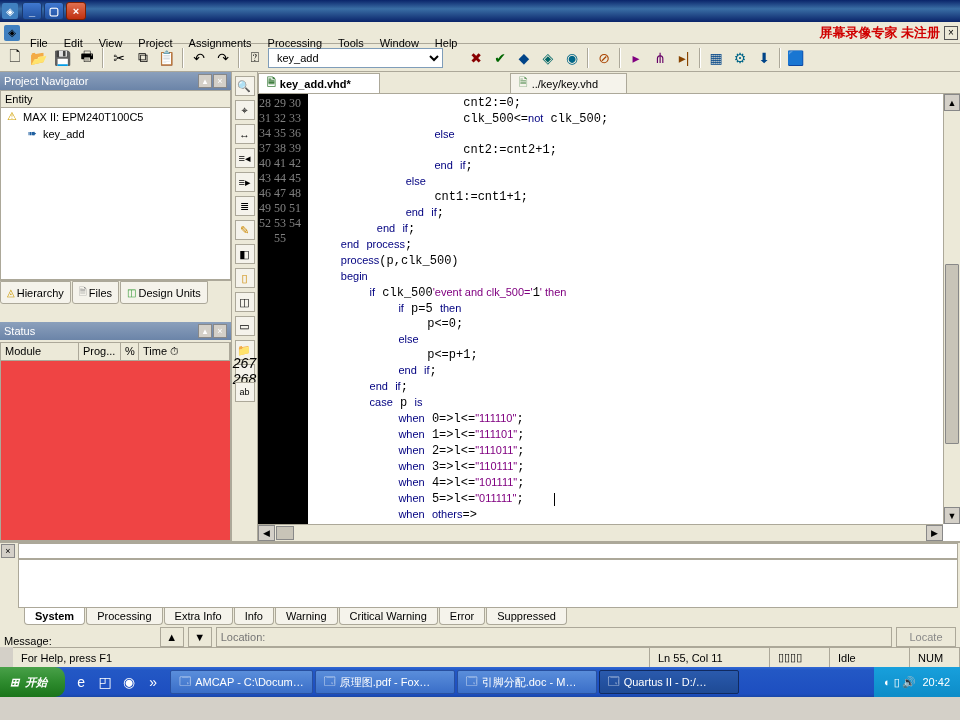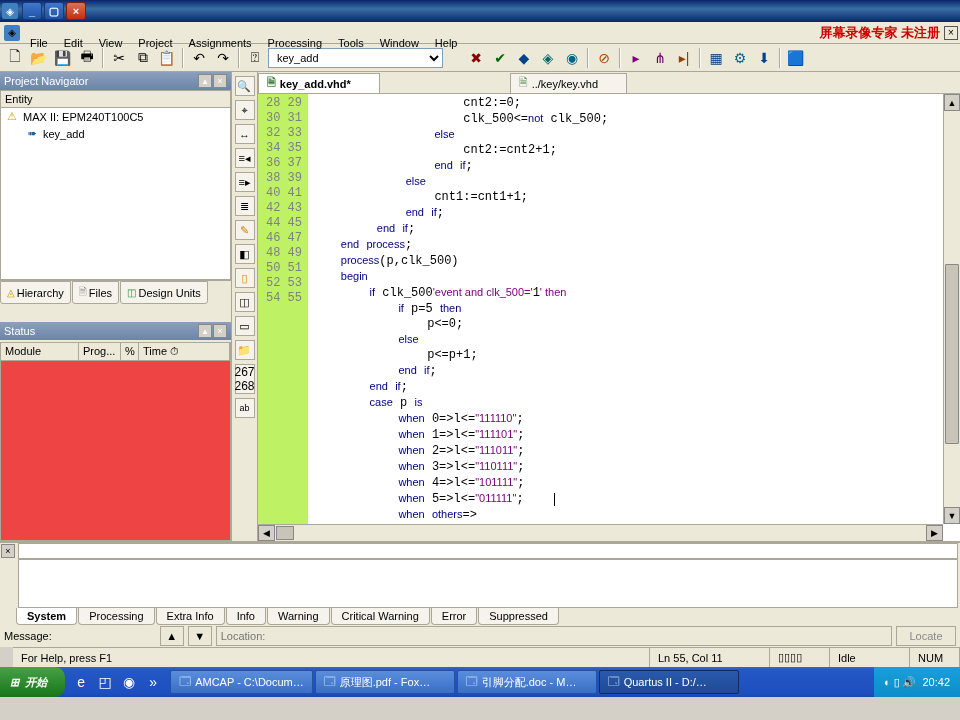--- a/index.html
+++ b/index.html
@@ -46,52 +46,52 @@
 .tab-btn .ic { font-size:10px; }
 
 .status-box { flex:1; border:1px solid #aca899; background:#ef4444; margin-top:2px; display:flex; flex-direction:column; }
 .status-hdr { display:flex; background:#ece9d8; border-bottom:1px solid #aca899; font-size:10px; }
 .status-hdr > div { border-right:1px solid #aca899; padding:2px 4px; }
 
 
 .editor-area { flex:1; display:flex; background:#ece9d8; }
 .gutter-toolbar { width:26px; background:#ece9d8; border-right:1px solid #aca899; display:flex; flex-direction:column; align-items:center; padding-top:4px; gap:4px; }
 .gbtn { width:20px; height:20px; border:1px solid #aca899; background:#f5f3eb; display:flex; align-items:center; justify-content:center; cursor:pointer; font-size:11px; }
-.gbtn.small { height:30px; font-size:12px; }
+.gbtn.small { height:14px; font-size:14px;font-style:italic; }
 
 .editor-main { flex:1; display:flex; flex-direction:column; background:#fff; }
 .tabs-row { height:22px; background:#ece9d8; display:flex; align-items:flex-end; border-bottom:1px solid #aca899; }
 .ed-tab { height:20px; border:1px solid #aca899; border-bottom:none; background:#f5f3eb; padding:2px 28px 2px 8px; font-size:11px; display:flex; align-items:center; gap:4px; }
 .ed-tab.active { background:#fff; font-weight:bold; }
 .ed-tab .tabicon { color:#408040; font-size:11px; }
 
 .code-scroll { flex:1; display:flex; overflow:hidden; position:relative; background:#fff; }
-.line-gutter { width:50px; background:#bef264; color:#808080; font-family:Liberation Mono, monospace; font-size:12px; text-align:right; padding-right:6px; padding-top:2px; line-height:15px; border-right:0; }
+.line-gutter { width:50px; background:#000000; color:#808080; font-family:Liberation Serif, serif; font-size:12px; text-align:center; padding-right:6px; padding-top:2px; line-height:15px; border-right:0; }
 .code-body { flex:1; font-family:"Courier New",monospace; font-size:12px; line-height:15px; padding-top:2px; padding-left:4px; white-space:pre; color:#000; }
 .kw { color:#000080; }
 .str { color:#800080; }
 .cursor-caret { display:inline-block; width:1px; height:13px; background:#000; vertical-align:text-bottom; margin-left:30px; }
 
 .vscroll { position:absolute; right:0; top:0; bottom:17px; width:17px; background:#ece9d8; border-left:1px solid #aca899; }
 .vscroll .thumb { position:absolute; left:1px; right:1px; top:170px; height:180px; background:#c8c4b8; border:1px solid #888; border-radius:1px; }
 .vscroll .arr { position:absolute; left:0; right:0; height:17px; background:#d4d0c8; border:1px solid #888; display:flex; align-items:center; justify-content:center; font-size:9px; }
 .vscroll .arr.up { top:0; } .vscroll .arr.dn { bottom:0; }
 .hscroll { position:absolute; left:0; right:17px; bottom:0; height:17px; background:#ece9d8; border-top:1px solid #aca899; }
 .hscroll .arr { position:absolute; top:0; bottom:0; width:17px; background:#d4d0c8; border:1px solid #888; display:flex; align-items:center; justify-content:center; font-size:9px; }
 .hscroll .arr.l { left:0; } .hscroll .arr.r { right:0; }
 .hscroll .thumb { position:absolute; top:1px; bottom:1px; left:18px; width:18px; background:#c8c4b8; border:1px solid #888; }
 
 
 .msg-panel { height:106px; background:#ece9d8; border-top:2px solid #aca899; display:flex; flex-direction:column; }
 .msg-close { width:14px; height:14px; border:1px solid #888; display:flex; align-items:center; justify-content:center; font-size:9px; cursor:pointer; background:#d4d0c8; margin:1px; }
 .msg-body { flex:1; background:#fff; margin:0 2px; border:1px solid #aca899; }
-.msg-tabs { display:flex; padding-left:16px; background:#ece9d8; }
+.msg-tabs { display:flex; padding-left:24px; background:#ece9d8; }
 .msg-tab { padding:2px 10px; border:1px solid #aca899; border-top:none; border-radius:0 0 4px 4px; background:#f5f3eb; font-size:11px; cursor:pointer; margin-right:1px; }
 .msg-tab.active { background:#fff; font-weight:bold; }
-.msg-footer { height:22px; display:flex; align-items:center; padding:0 4px; gap:4px; }
+.msg-footer { height:22px; display:flex; align-items:flex-end; padding:0 4px; gap:4px; }
 .msg-footer .lbl { font-size:11px; }
 .msg-footer .nav-btn { width:24px; height:20px; border:1px solid #aca899; background:#ece9d8; display:flex; align-items:center; justify-content:center; font-size:11px; }
 .msg-footer .loc-box { flex:1; height:20px; border:1px solid #aca899; background:#ece9d8; padding:0 4px; color:#888; font-size:11px; }
 .msg-footer .locate { width:60px; height:20px; border:1px solid #aca899; background:#ece9d8; color:#888; }
 
 
 .statusbar { height:20px; background:#ece9d8; border-top:1px solid #aca899; display:flex; align-items:center; font-size:11px;margin-left:13px; }
 .statusbar .cell { padding:0 8px; border-right:1px solid #aca899; height:100%; display:flex; align-items:center; }
 .statusbar .cell.wide { flex:1; }
 

